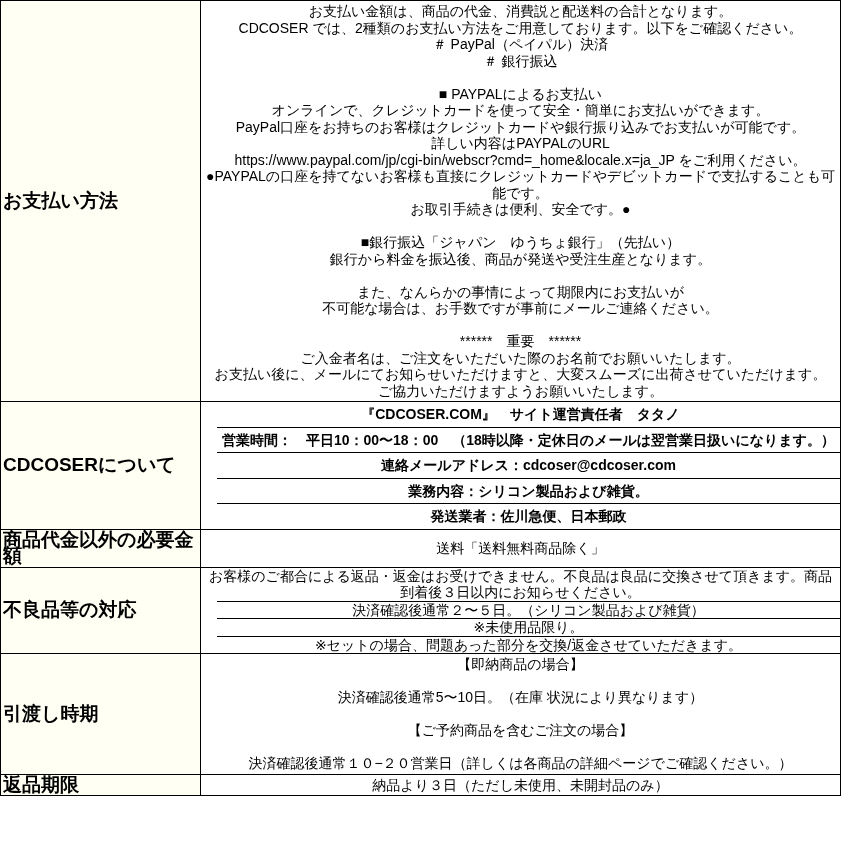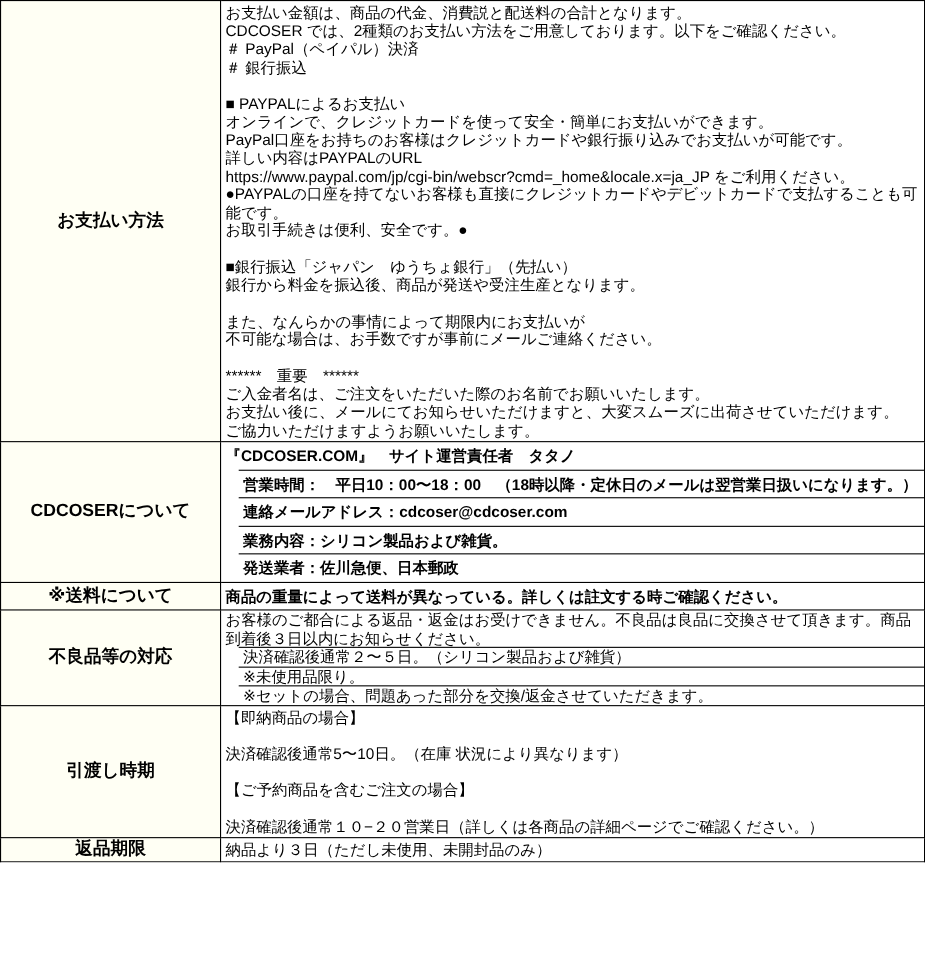--- a/index.html
+++ b/index.html
@@ -17,26 +17,27 @@
   table.shop{
     border-collapse:collapse;
     width:841px;
     table-layout:fixed;
   }
   col.c1{width:200px;}
   th,td{
     border:1px solid var(--border);
     padding:0;
     vertical-align:middle;
+    text-align:center;
   }
   th{
     background:var(--header_bg);
     font-weight:bold;
-    text-align:center;
-    font-size:16px;
+    text-align:left;
+    font-size:19px;
     line-height:16.5px;
     padding:2px;
   }
   td{background:#ffffff;}
   td.top{vertical-align:top;}
   .cell{
     padding:2px 4px;
     white-space:pre-wrap;
     line-height:16.5px;
     overflow-wrap:break-word;
@@ -89,27 +90,27 @@
       <th>CDCOSERについて</th>
       <td class="top tall">
         <div class="cell">『CDCOSER.COM』　サイト運営責任者　タタノ</div>
         <div class="cell">営業時間：　平日10：00〜18：00　（18時以降・定休日のメールは翌営業日扱いになります。）</div>
         <div class="cell bold">連絡メールアドレス：cdcoser@cdcoser.com</div>
         <div class="cell">業務内容：シリコン製品および雑貨。</div>
         <div class="cell">発送業者：佐川急便、日本郵政</div>
       </td>
     </tr>
 
-
     <tr>
-      <th>※送料について</th>
-      <td class="tall">
-        <div class="cell">商品の重量によって送料が異なっている。詳しくは註文する時ご確認ください。</div>
+      <th>商品代金以外の必要金額</th>
+      <td>
+        <div class="cell">送料「送料無料商品除く」</div>
       </td>
     </tr>
+
 
     <tr>
       <th>不良品等の対応</th>
       <td class="top tight">
         <div class="cell">お客様のご都合による返品・返金はお受けできません。不良品は良品に交換させて頂きます。商品到着後３日以内にお知らせください。</div>
         <div class="cell">決済確認後通常２〜５日。（シリコン製品および雑貨）</div>
         <div class="cell">※未使用品限り。</div>
         <div class="cell">※セットの場合、問題あった部分を交換/返金させていただきます。</div>
       </td>
     </tr>

